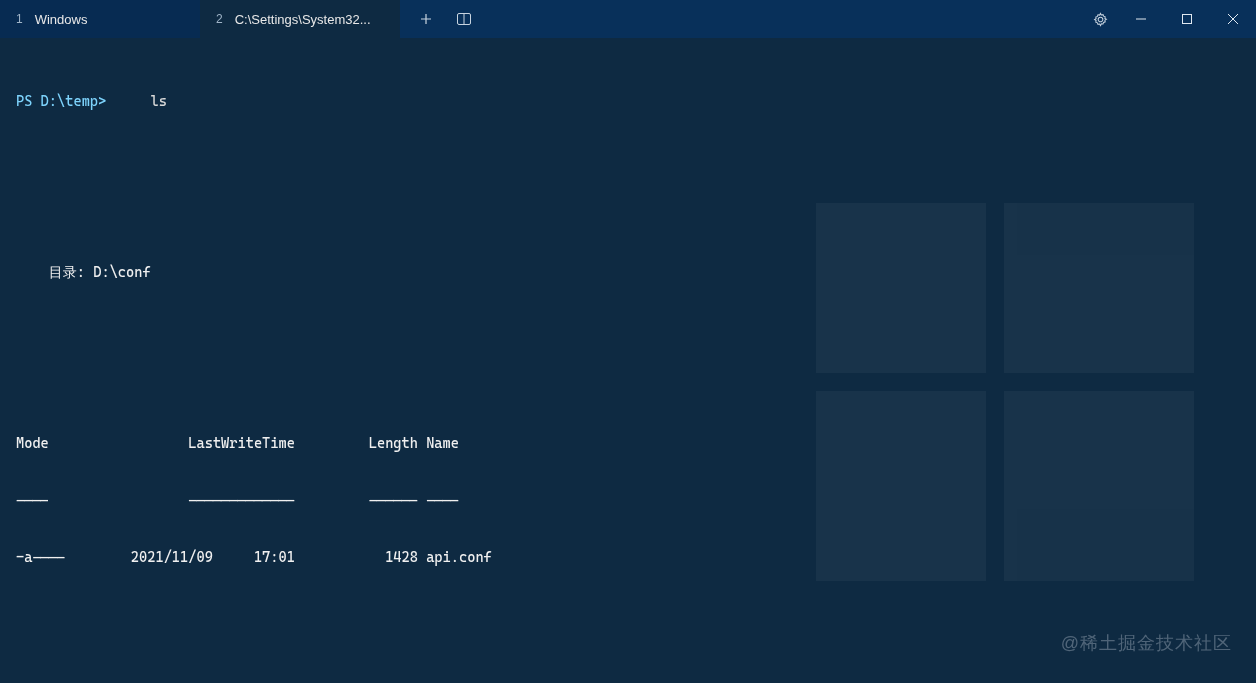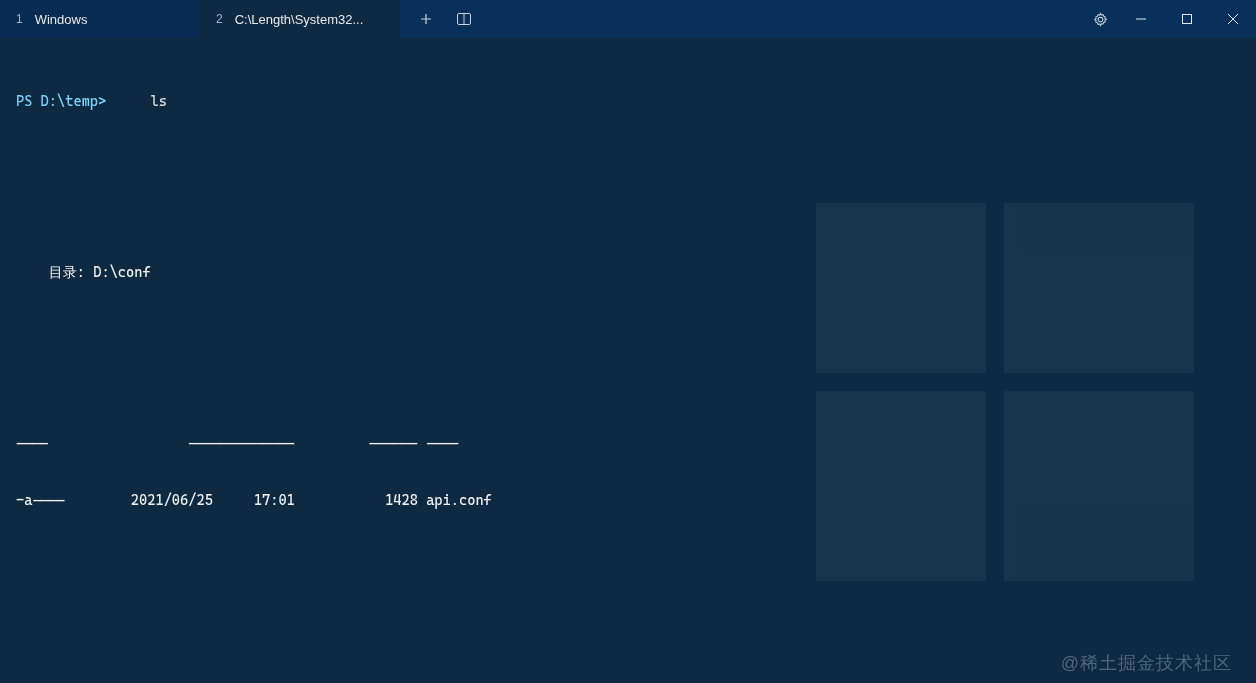--- a/index.html
+++ b/index.html
@@ -87,21 +87,21 @@
     }
     .prompt-text {
       color: #7dd3fc;
     }
     .command-text {
       color: #d8d8d8;
       margin-left: 36px;
     }
     .watermark {
       position: absolute;
-      bottom: 8px;
+      bottom: 28px;
       right: 24px;
       font-family: 'Microsoft YaHei', 'PingFang SC', sans-serif;
       font-size: 18px;
       color: rgba(200,210,220,0.35);
       letter-spacing: 1px;
     }
     .bg-logo {
       position: absolute;
       right: 60px;
       bottom: 100px;
@@ -120,21 +120,21 @@
 </head>
 <body>
 
 <div class="titlebar">
   <div class="tab inactive">
     <span class="tab-index">1</span>
     <span>Windows</span>
   </div>
   <div class="tab active">
     <span class="tab-index">2</span>
-    <span>C:\Length\System32...</span>
+    <span>C:\Settings\System32...</span>
   </div>
   <div class="titlebar-actions">
     <div class="action-btn">
       <svg width="12" height="12" viewBox="0 0 12 12">
           <path d="M6 1v10M1 6h10" stroke="currentColor" stroke-width="1.2"></path>
         </svg>
     </div>
     <div class="action-btn">
       <svg width="14" height="12" viewBox="0 0 14 12">
           <rect x="0.5" y="0.5" width="13" height="11" rx="1.5" fill="none" stroke="currentColor" stroke-width="1"></rect>
@@ -175,20 +175,21 @@
     <div></div>
 </div>
 
 <div class="terminal">
   <div class="term-line"><span class="prompt-text">PS D:\temp&gt; </span><span class="command-text">ls</span></div>
   <div class="term-line"></div>
   <div class="term-line"></div>
   <div class="term-line">    目录: D:\conf</div>
   <div class="term-line"></div>
   <div class="term-line"></div>
+  <div class="term-line">Mode                 LastWriteTime         Length Name</div>
   <div class="term-line">----                 -------------         ------ ----</div>
-  <div class="term-line">-a----        2021/06/25     17:01           1428 api.conf</div>
+  <div class="term-line">-a----        2021/11/09     17:01           1428 api.conf</div>
   <div class="term-line"></div>
   <div class="term-line"></div>
   
 </div>
 
 <div class="watermark">@稀土掘金技术社区</div>
 
 </body></html>

